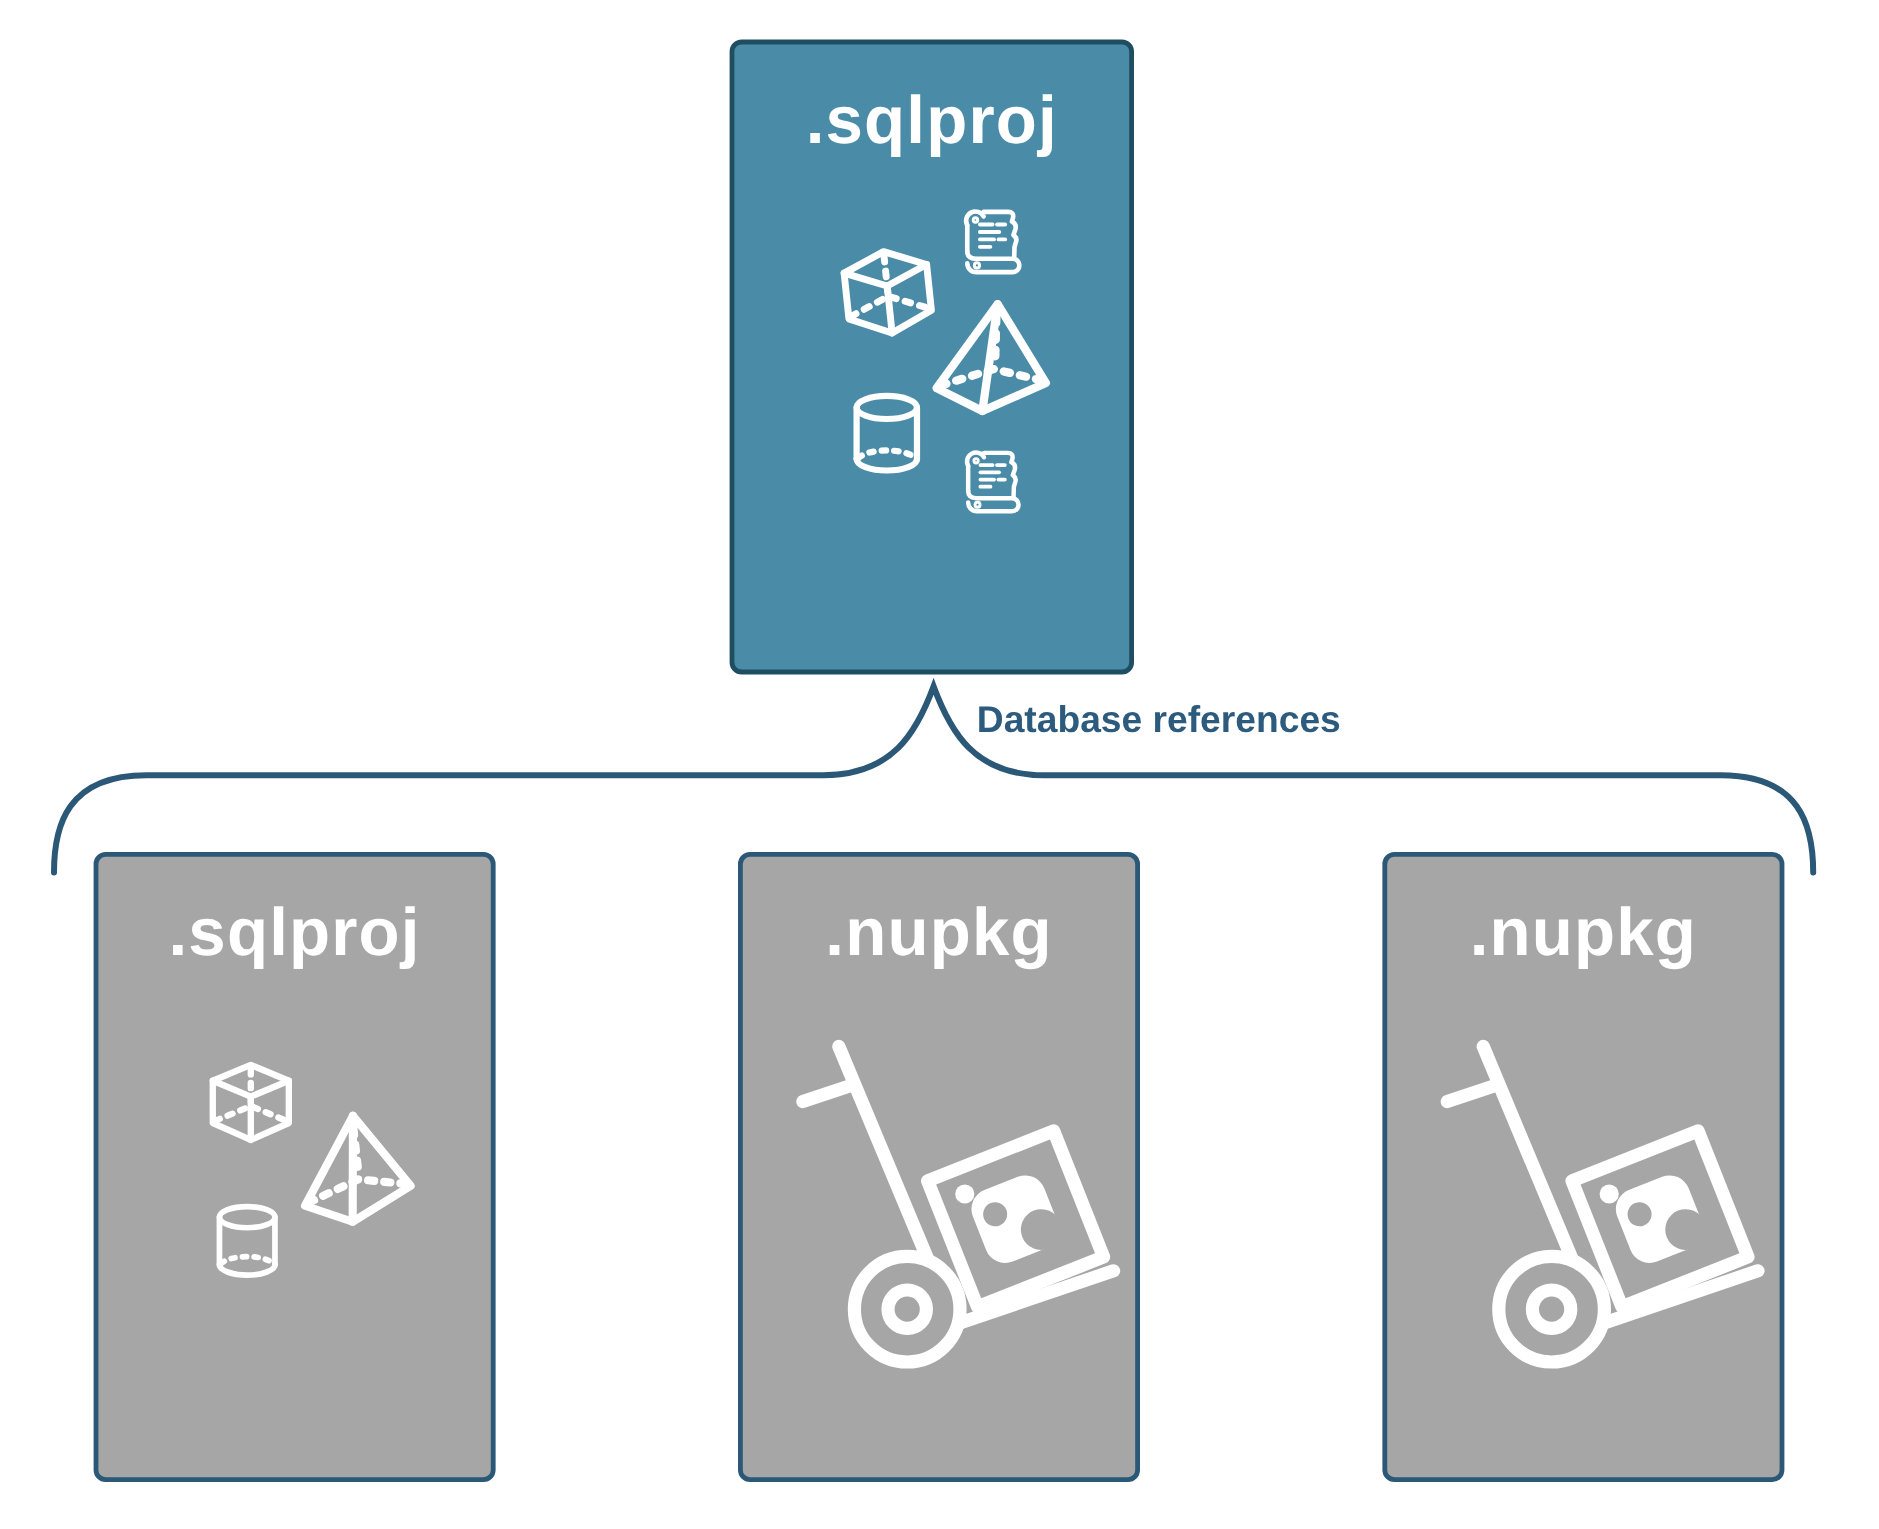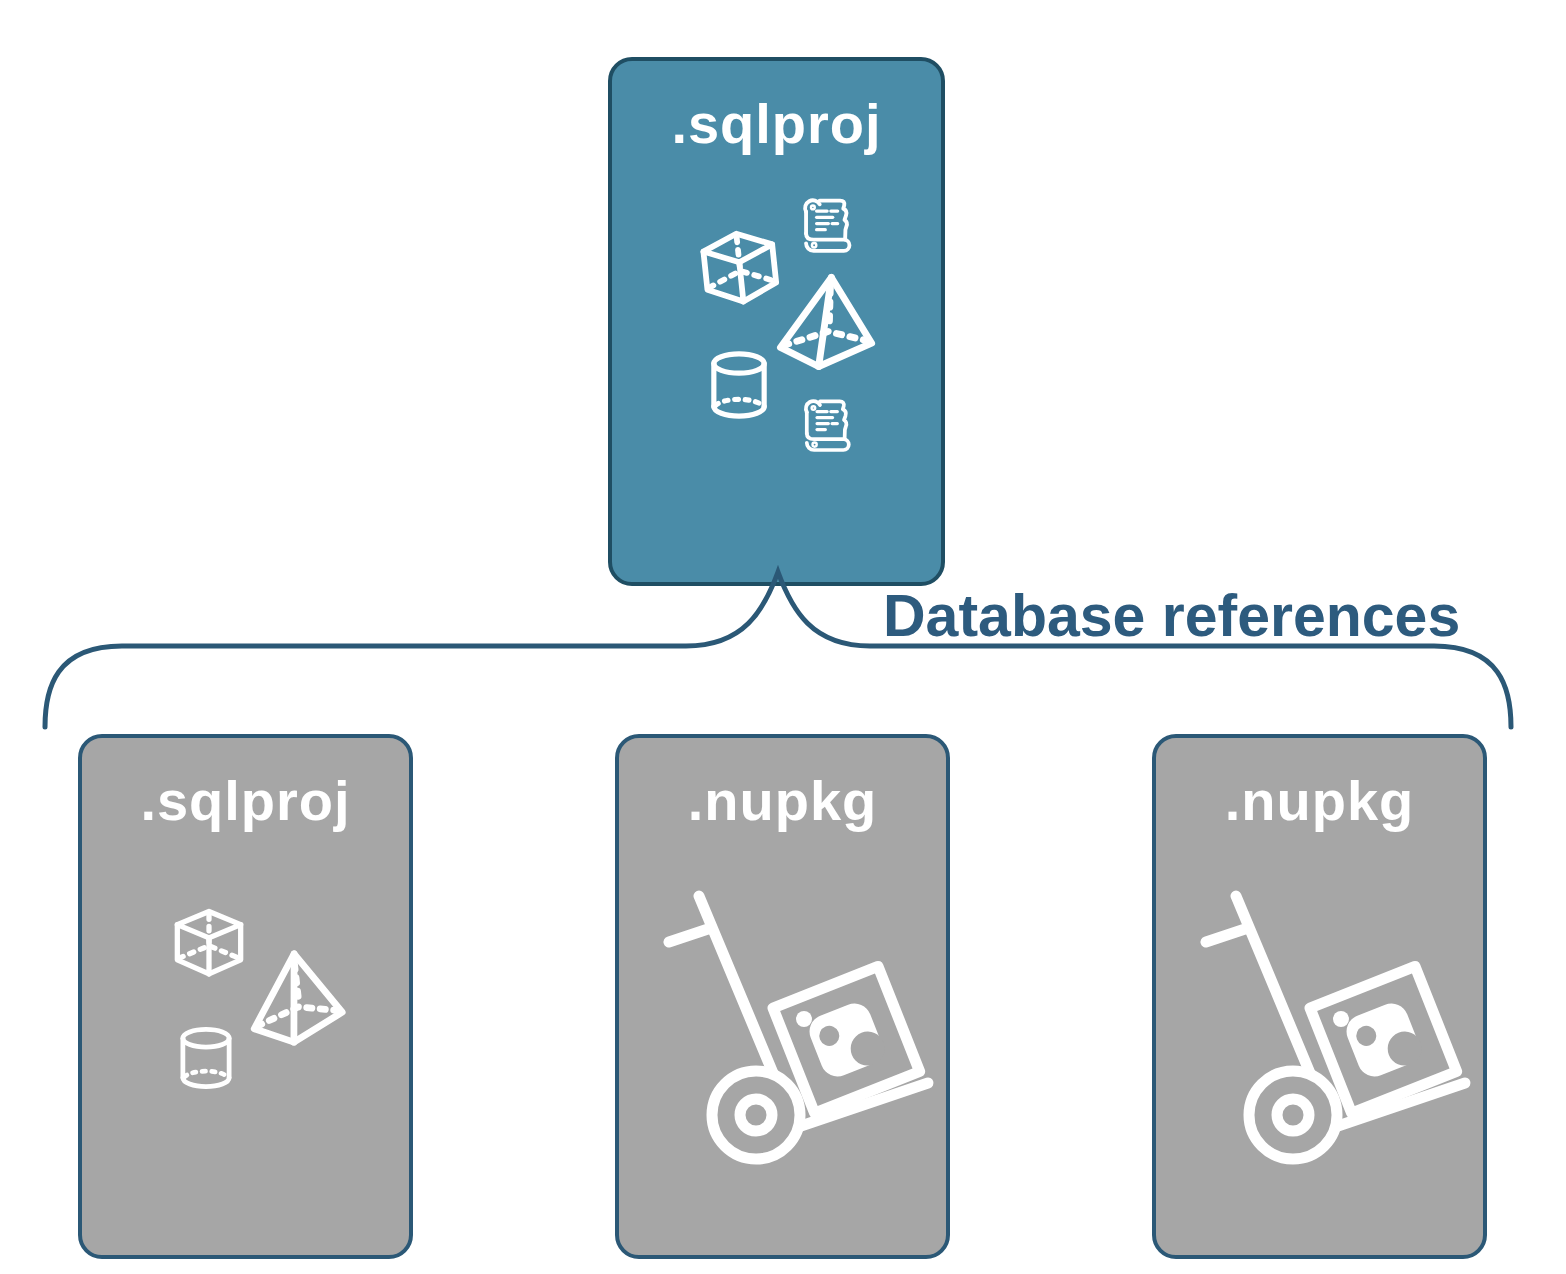--- a/index.html
+++ b/index.html
@@ -4,41 +4,41 @@
 <style>
   * { margin:0; padding:0; box-sizing:border-box; }
   html, body {
     width:1566px; height:1274px;
     background:#ffffff;
     font-family:"Liberation Sans", sans-serif;
     overflow:hidden;
   }
   .canvas { position:relative; width:1566px; height:1274px; background:#fff; }
 
-  .node { position:absolute; border-radius:24px; border:4.5px solid #000;margin-top:24px; }
+  .node { position:absolute; border-radius:10px; border:4.5px solid #000; }
   .node-root  { left:608px; top:33px;  width:337px; height:529px;
                 background:var(--teal-fill); border-color:var(--teal-border); }
   .node-child { top:710px; width:335px; height:525px;
                 background:var(--gray-fill); border-color:var(--gray-border); }
   .c1 { left:78px; } .c2 { left:615px; } .c3 { left:1152px; }
 
   .node-title {
     position:absolute; left:0; right:0; top:30px;
     text-align:center; color:#ffffff; font-weight:700;
     font-size:56px; letter-spacing:1px;
   }
 
   .ic { position:absolute; color:#ffffff; }
   .rot-n6  { transform:rotate(-6deg); }
   .rot-n8  { transform:rotate(-8deg); }
 
   .brace { position:absolute; left:0; top:0; pointer-events:none; }
   .edge-label {
-    position:absolute; left:883px; top:582px;
-    font-size:59px; font-weight:700; color:var(--label-text);
+    position:absolute; left:814px; top:582px;
+    font-size:31px; font-weight:700; color:var(--label-text);
     white-space:nowrap;
   }
   .defs { position:absolute; width:0; height:0; overflow:hidden; }
 </style>
 </head>
 <body>
 
 <div class="canvas">
 
   <svg class="defs" aria-hidden="true">

